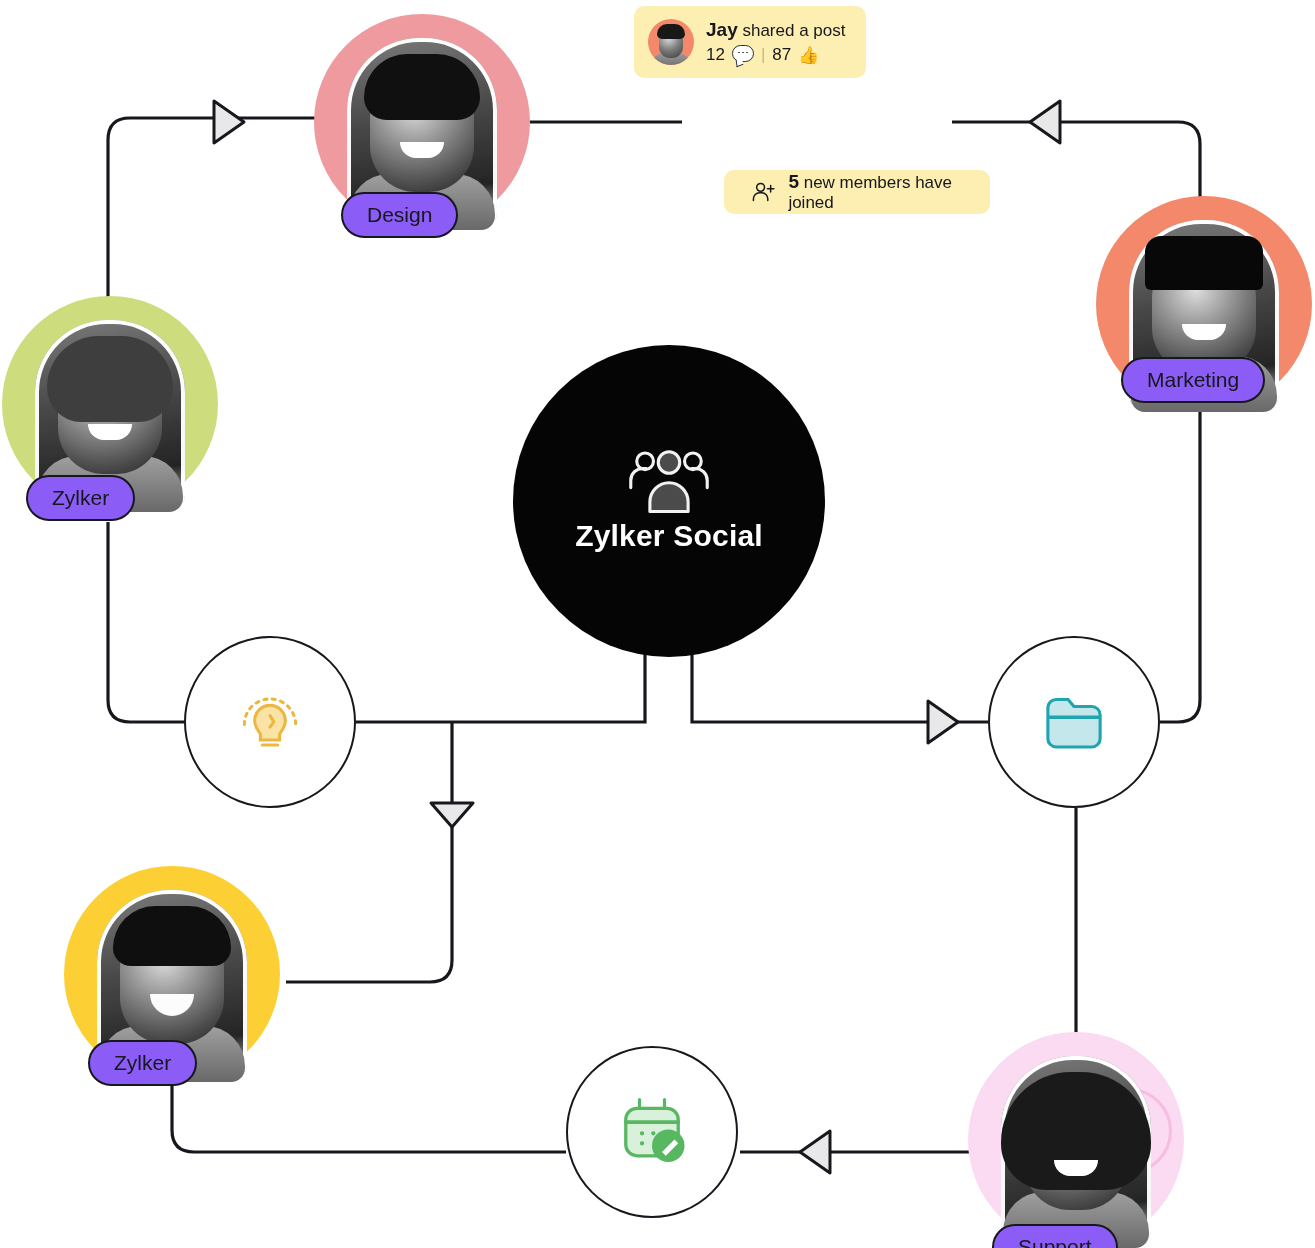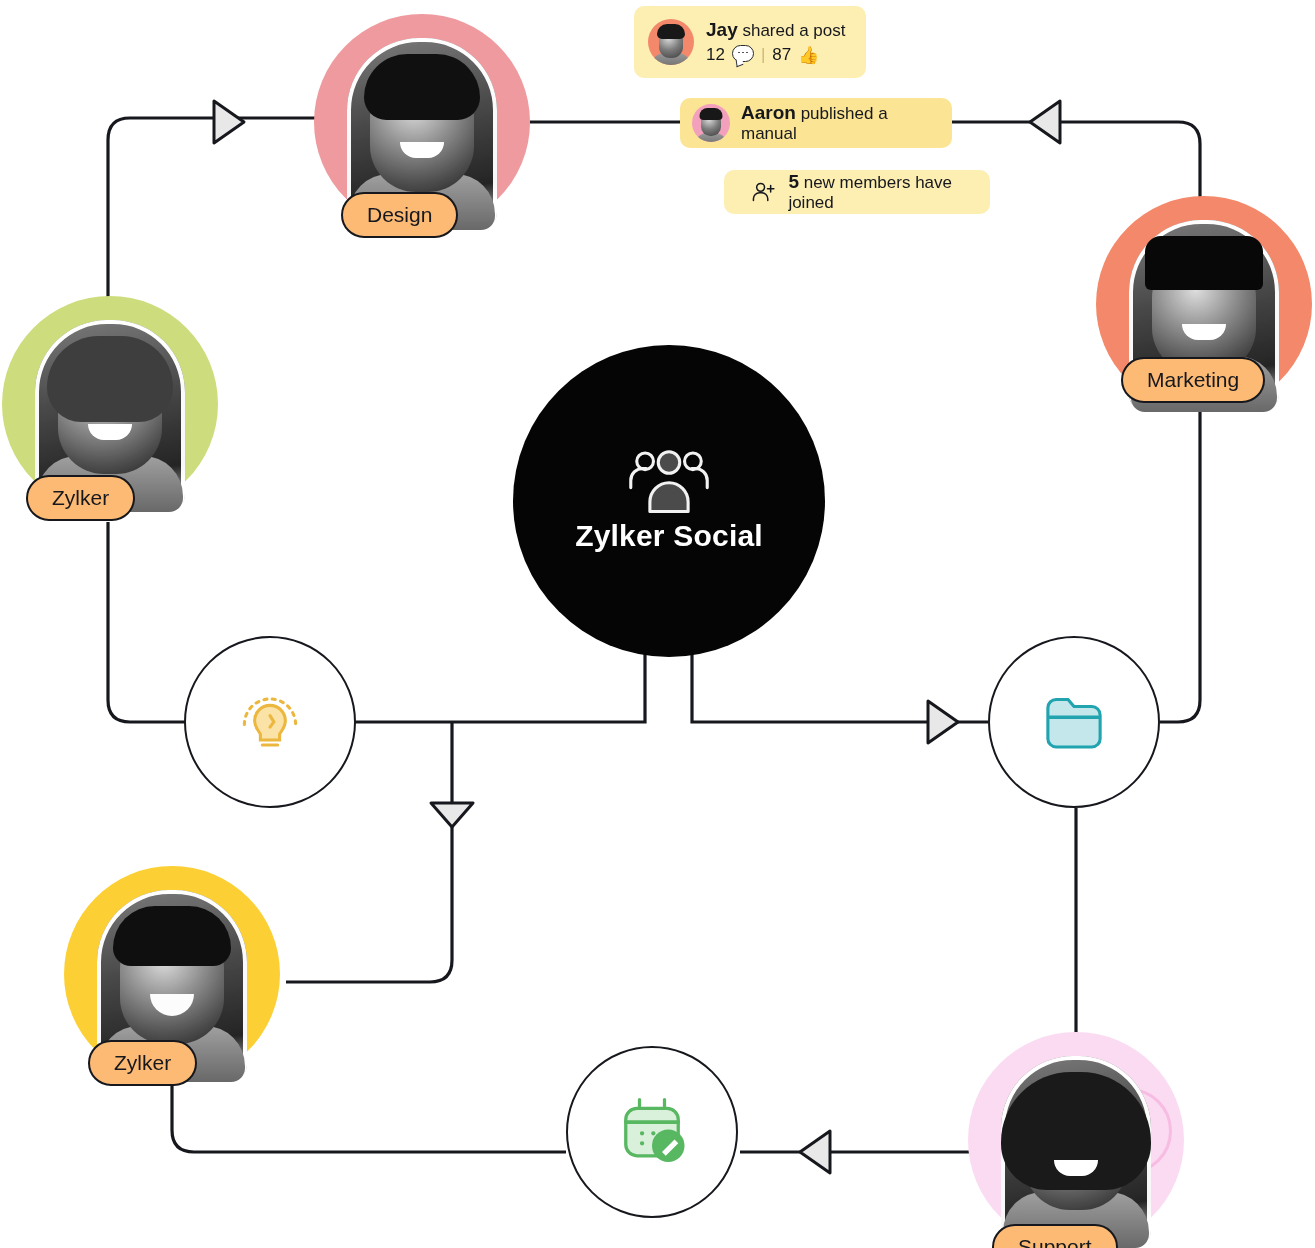--- a/index.html
+++ b/index.html
@@ -50,21 +50,21 @@
   }
   .ring-deco {
     position: absolute; right: 12px; top: 56px;
     width: 86px; height: 86px; border-radius: 50%;
     border: 3px solid rgba(244,162,214,.55);
   }
 
   
   .pill {
     position: absolute;
-    background: #fdba74;
+    background: #8b5cf6;
     border: 2.2px solid #16181d;
     border-radius: 30px;
     height: 46px;
     display: flex; align-items: center; justify-content: center;
     padding: 0 24px;
     font-size: 21px; color: #16181d;
     white-space: nowrap;
     z-index: 6;
   }
 
@@ -304,31 +304,20 @@
             <s></s>
             <u></u>
           </span>
         <span class="sep">|</span>
         <span>87</span>
         <span class="emoji">👍</span>
       </div>
     </div>
   </div>
 
-  <div class="card" style="left:680px; top:98px; width:272px; height:50px; padding:0 12px; gap:11px; background:#fbe493;">
-    <div class="card-avatar" style="background:#f3a0bd; width:38px; height:38px;">
-      <div class="abody" style="width:32px;height:13px;"></div>
-      <div class="ah" style="width:20px;height:25px;top:7px;"></div>
-      <div class="ahair" style="width:23px;height:12px;top:4px;"></div>
-    </div>
-    <div class="card-text">
-      <b>Aaron</b>
-      <span>published a manual</span>
-    </div>
-  </div>
 
   <div class="card" style="left:724px; top:170px; width:266px; height:44px; padding:0 28px; gap:12px;">
     <svg width="30" height="26" viewBox="0 0 34 30">
       <g fill="none" stroke="#16181d" stroke-width="2.1" stroke-linecap="round">
         <circle cx="12" cy="8.5" r="5.5"></circle>
         <path d="M2 27v-2.5A8.5 8.5 0 0 1 10.5 16h3A8.5 8.5 0 0 1 22 24.5V27"></path>
         <path d="M26 6v9M21.5 10.5h9"></path>
       </g>
     </svg>
     <div class="card-text">

